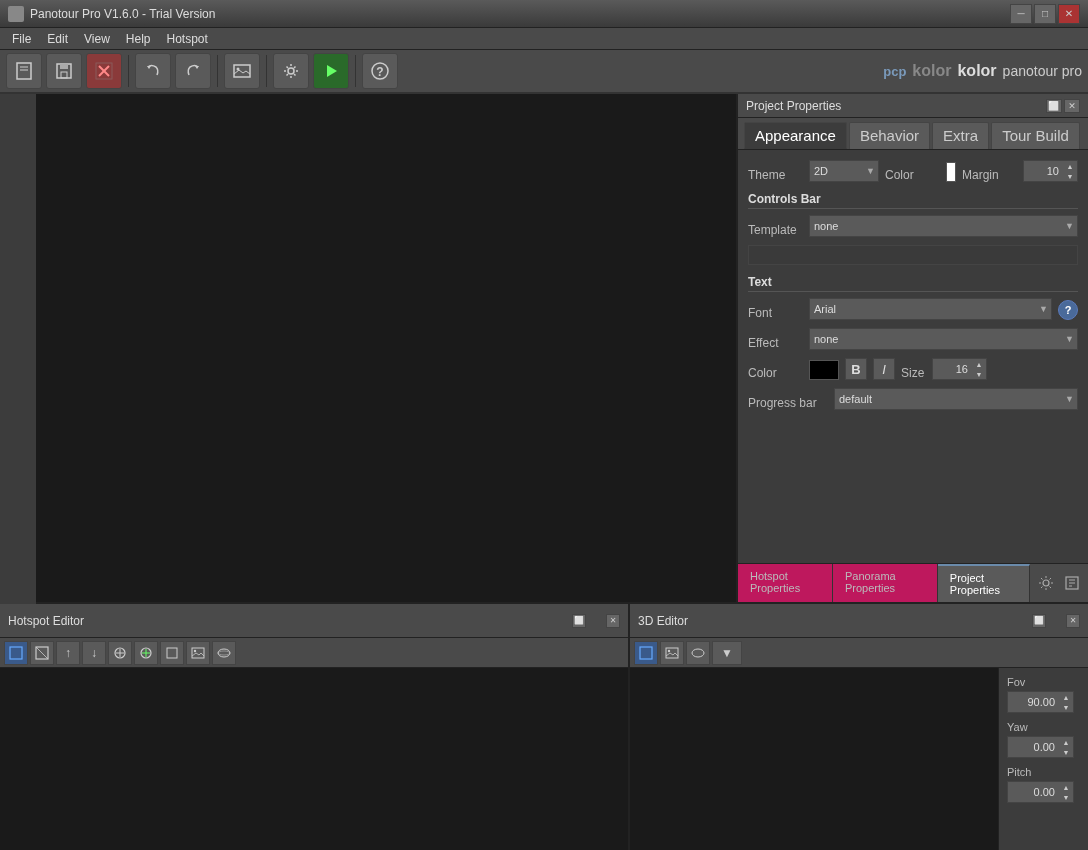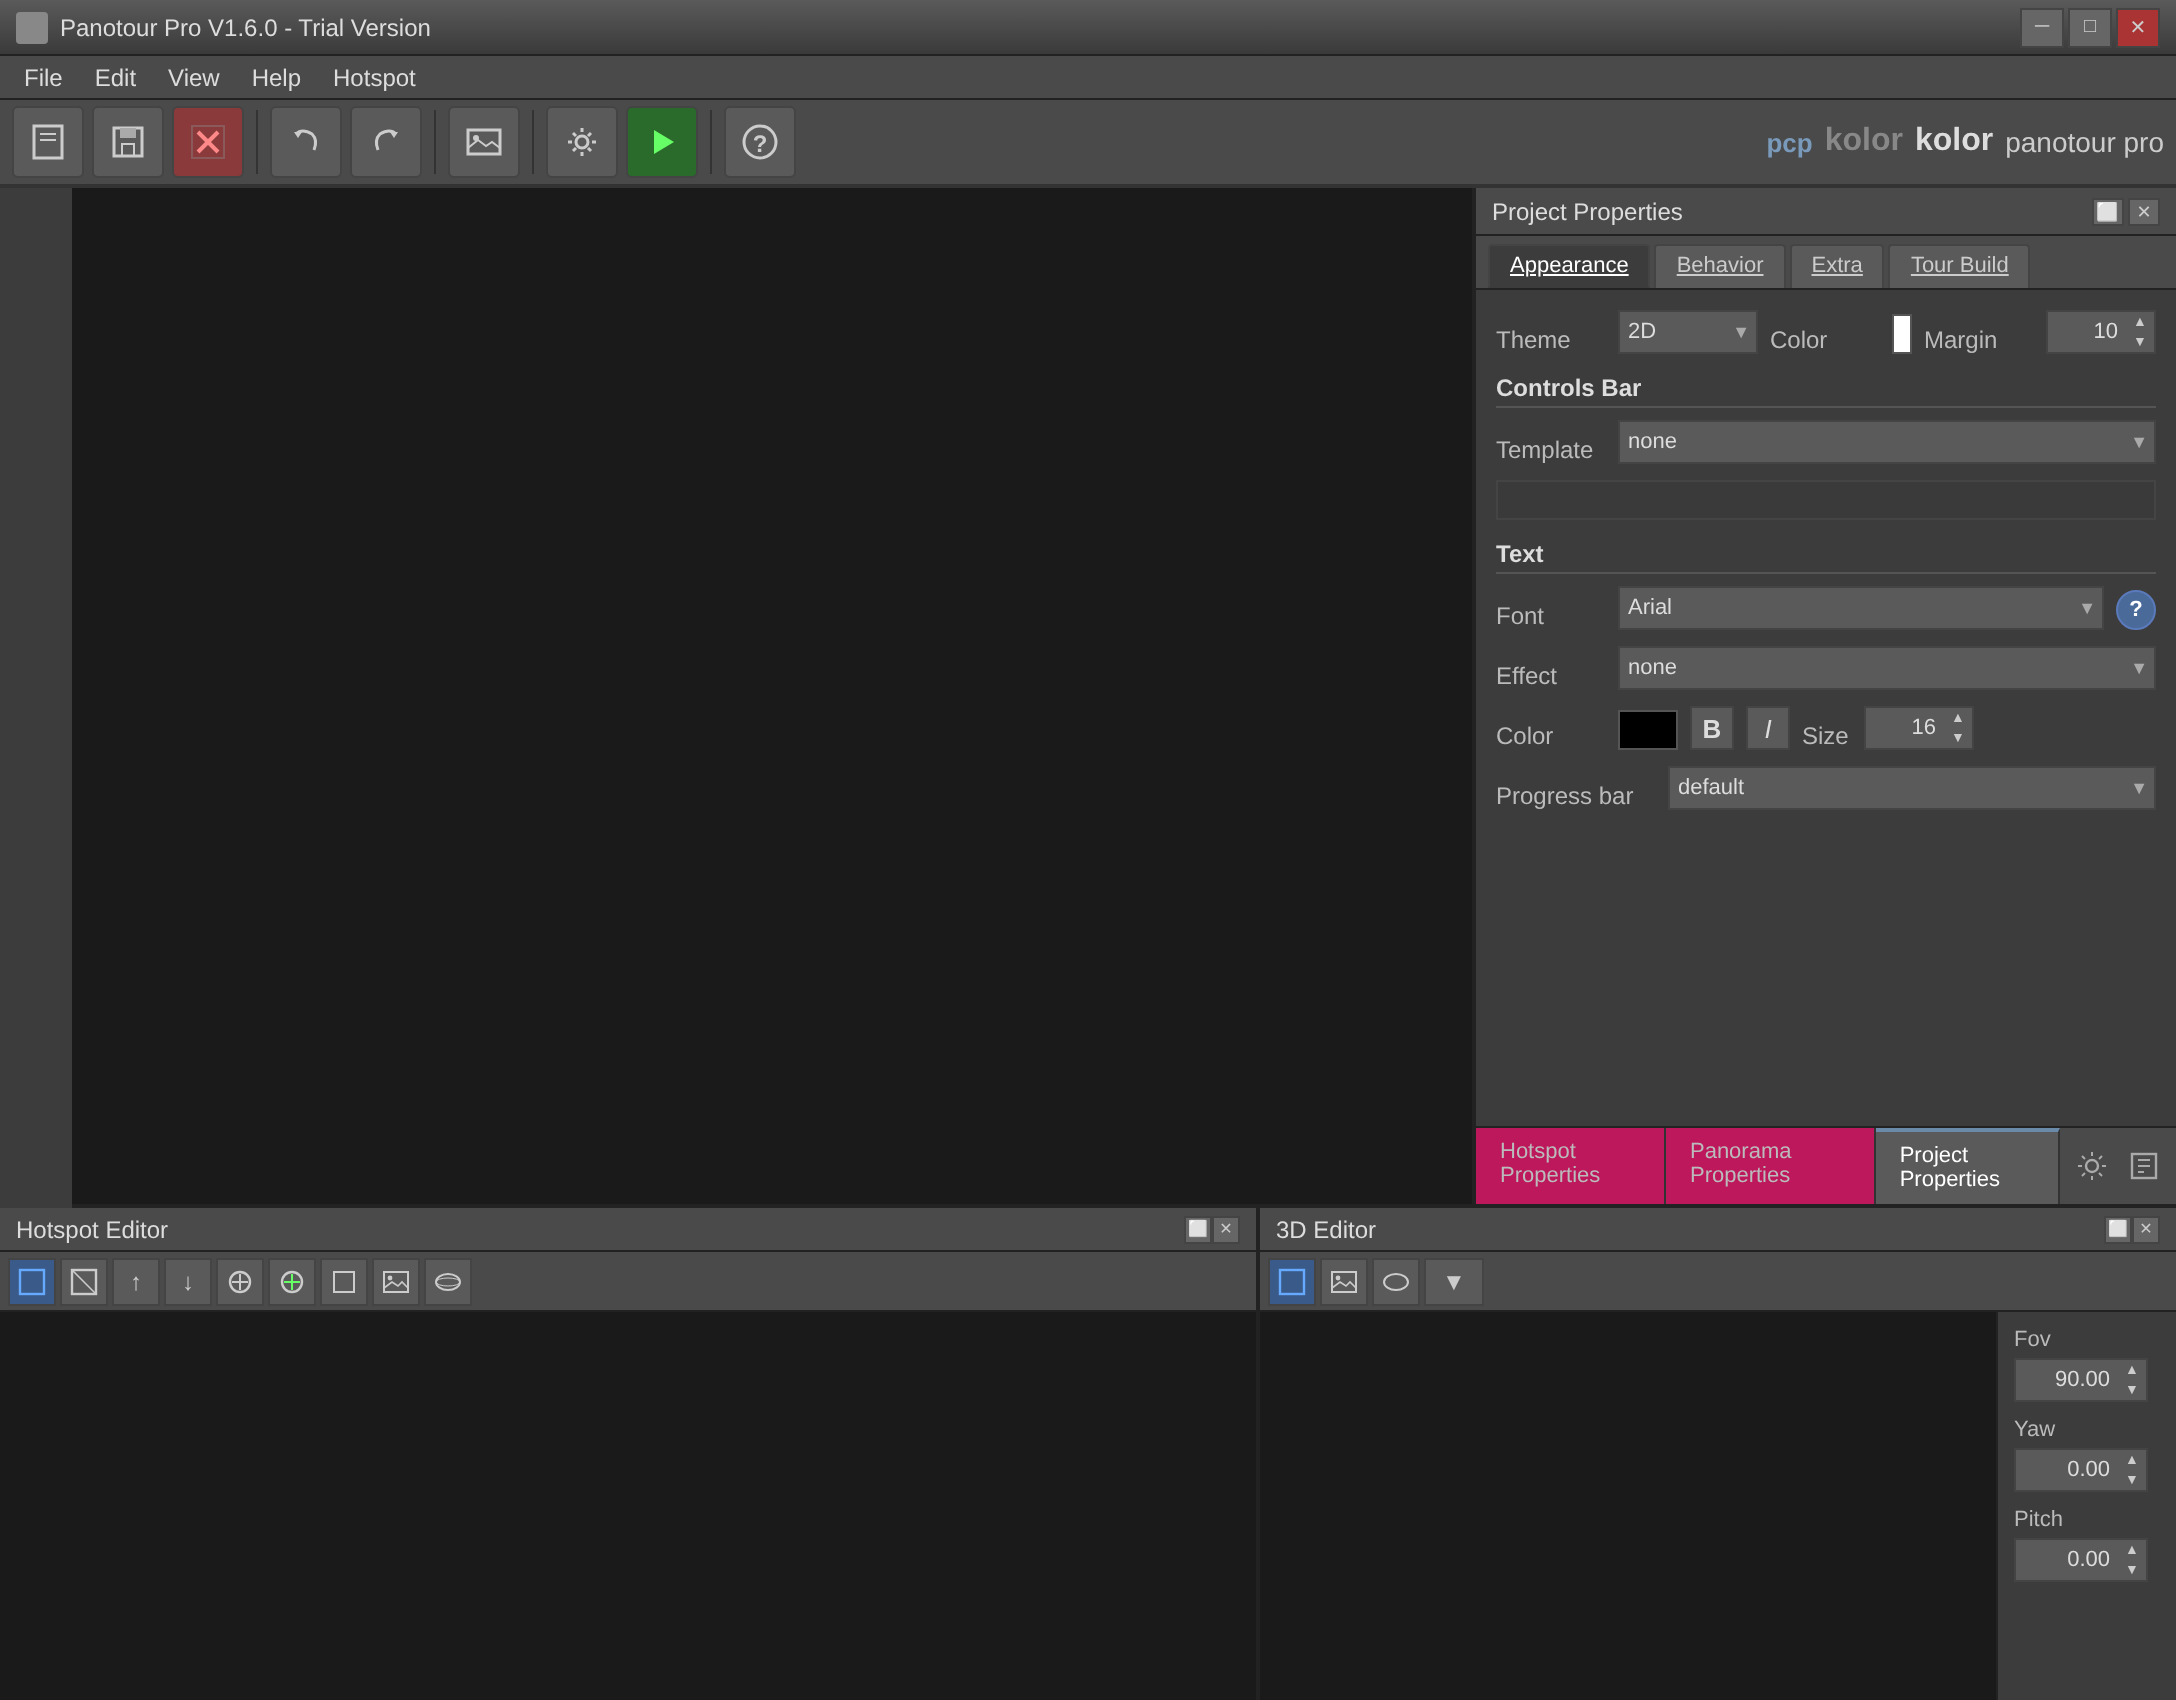--- a/index.html
+++ b/index.html
@@ -120,23 +120,22 @@
       padding: 4px 6px 0 6px;
       gap: 2px;
     }
     .panel-tab {
       padding: 4px 10px;
       background: #5a5a5a;
       border: 1px solid #444;
       border-bottom: none;
       cursor: pointer;
       color: #ccc;
-      font-size: 11px;
+      font-size: 15px;
       border-radius: 2px 2px 0 0;
-      text-decoration: underline;
     }
     .panel-tab.active {
       background: #3c3c3c;
       border-bottom: 1px solid #3c3c3c;
       color: #fff;
     }
 
     
     #panel-content {
       flex: 1;
@@ -270,28 +269,28 @@
 
     
     #editor-3d {
       flex: 1;
       display: flex;
       flex-direction: column;
     }
 
     .editor-titlebar {
       background: #4a4a4a;
-      height: 22px;
+      height: 34px;
       display: flex;
       align-items: center;
       padding: 0 8px;
       border-bottom: 1px solid #222;
       font-size: 12px;
       color: #ddd;
-      gap: 0;
+      gap: 20px;
     }
     .editor-title { flex: 1; }
     .editor-ctrl-btn {
       width: 14px; height: 14px;
       background: #666; border: 1px solid #444;
       display: flex; align-items: center; justify-content: center;
       cursor: pointer; font-size: 8px; color: #ccc;
     }
 
     .editor-toolbar {

